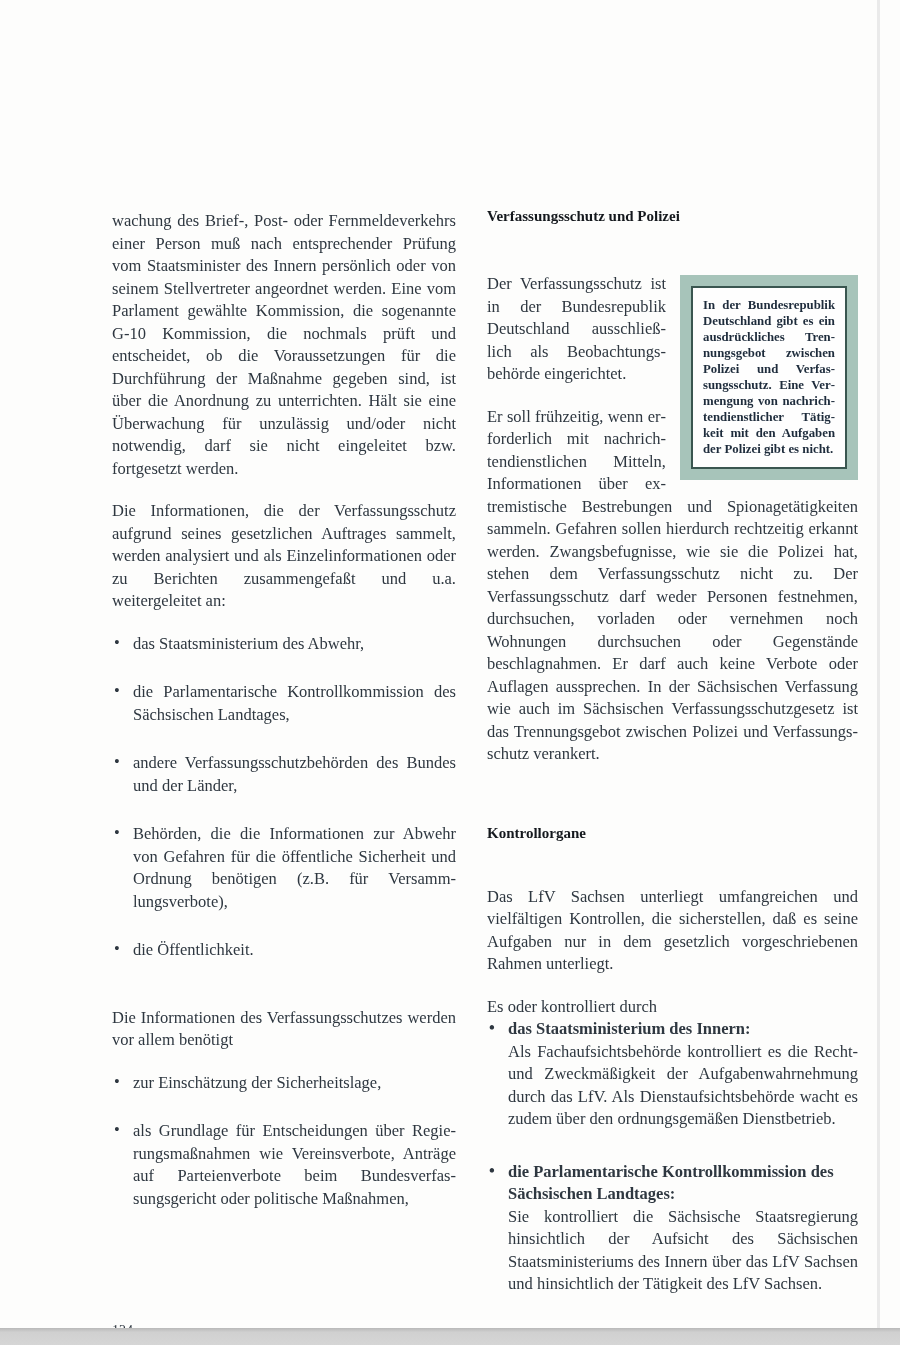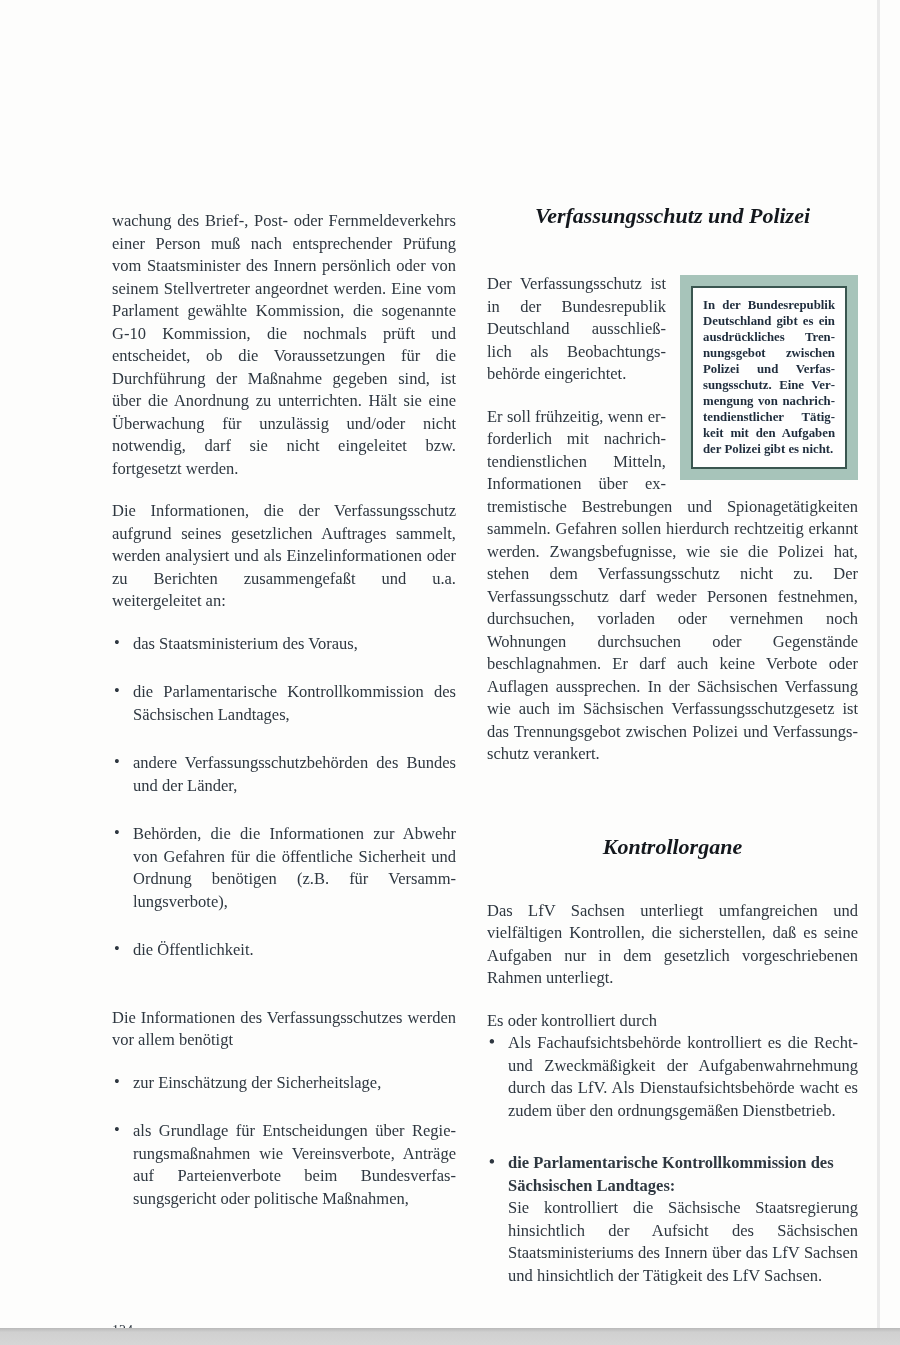--- a/index.html
+++ b/index.html
@@ -17,30 +17,28 @@
     font-size: 16.5px;
     line-height: 22.5px;
     text-align: justify;
   }
   .col-left  { left: 112px; top: 210px; width: 344px; }
   .col-right { left: 487px; top: 203px; width: 371px; }
 
   p { margin: 0 0 20px 0; }
 
   h2 {
-    font-size: 22px;
+    font-size: 15px;
     line-height: 26px;
     font-weight: bold;
-    text-align: center;
     color: var(--heading_ink, #14181d);
     margin: 0 0 44px 0;
     font-family: "Liberation Serif", "DejaVu Serif", serif;
-    font-style: italic;
   }
-  .h2-kontroll { clear: both; margin: 68px 0 40px 0; }
+  .h2-kontroll { clear: both; margin: 54px 0 40px 0; }
 
   ul.dots { list-style: none; margin: 0 0 6px 0; padding: 0; }
   ul.dots li { position: relative; padding-left: 21px; margin-bottom: 26px; }
   ul.dots li::before { content: "\2022"; position: absolute; left: 2px; top: -1px; }
   ul.dots + p.after-list { margin-top: 45px; }
 
   ul.ctrl { list-style: none; margin: 0; padding: 0; }
   ul.ctrl li { position: relative; padding-left: 21px; margin-bottom: 30px; }
   ul.ctrl li::before { content: "\2022"; position: absolute; left: 2px; top: -1px; font-weight: bold; }
   .b-title { display: block; font-weight: bold; text-align: left; }
@@ -94,21 +92,21 @@
 </head>
 <body>
 
 <div class="page">
 
   <div class="col col-left">
     <p>wachung des Brief-, Post- oder Fernmeldever­kehrs einer Person muß nach entsprechender Prüfung vom Staatsminister des Innern persön­lich oder von seinem Stellvertreter angeordnet werden. Eine vom Parlament gewählte Kommis­sion, die sogenannte G-10 Kommission, die nochmals prüft und entscheidet, ob die Voraus­setzungen für die Durchführung der Maßnahme gegeben sind, ist über die Anordnung zu unter­richten. Hält sie eine Überwachung für unzu­lässig und/oder nicht notwendig, darf sie nicht eingeleitet bzw. fortgesetzt werden.</p>
     <p>Die Informationen, die der Verfassungsschutz aufgrund seines gesetzlichen Auftrages sam­melt, werden analysiert und als Einzelinforma­tionen oder zu Berichten zusammengefaßt und u.a. weitergeleitet an:</p>
 
     <ul class="dots">
-      <li><span>das Staatsministerium des Voraus,</span></li>
+      <li><span>das Staatsministerium des Abwehr,</span></li>
       <li><span>die Parlamentarische Kontrollkommission des Sächsischen Landtages,</span></li>
       <li><span>andere Verfassungsschutzbehörden des Bun­des und der Länder,</span></li>
       <li><span>Behörden, die die Informationen zur Abwehr von Gefahren für die öffentliche Sicherheit und Ordnung benötigen (z.B. für Versamm­lungsverbote),</span></li>
       <li><span>die Öffentlichkeit.</span></li>
     </ul>
 
     <p class="after-list">Die Informationen des Verfassungsschutzes werden vor allem benötigt</p>
 
     <ul class="dots">
       <li><span>zur Einschätzung der Sicherheitslage,</span></li>
@@ -129,20 +127,21 @@
       <p>Der Verfassungsschutz ist in der Bundesrepublik Deutschland ausschließ­lich als Beobachtungs­behörde eingerichtet.</p>
       <p>Er soll frühzeitig, wenn er­forderlich mit nachrich­tendienstlichen Mitteln, Informationen über ex­tremistische Bestrebungen und Spionagetätigkeiten sammeln. Gefahren sollen hierdurch rechtzeitig erkannt werden. Zwangsbefugnisse, wie sie die Polizei hat, stehen dem Verfassungsschutz nicht zu. Der Verfassungsschutz darf weder Personen festnehmen, durchsuchen, vorladen oder ver­nehmen noch Wohnungen durchsuchen oder Gegenstände beschlagnahmen. Er darf auch keine Verbote oder Auflagen aussprechen. In der Sächsischen Verfassung wie auch im Sächsi­schen Verfassungsschutzgesetz ist das Tren­nungsgebot zwischen Polizei und Verfassungs­schutz verankert.</p>
     </div>
 
     <h2 class="h2-kontroll">Kontrollorgane</h2>
     <p>Das LfV Sachsen unterliegt umfangreichen und vielfältigen Kontrollen, die sicherstellen, daß es seine Aufgaben nur in dem gesetzlich vorge­schriebenen Rahmen unterliegt.</p>
     <p class="tight">Es oder kontrolliert durch</p>
 
     <ul class="ctrl">
       <li>
+        <span class="b-title">das Staatsministerium des Innern:</span>
         <span class="b-body">Als Fachaufsichtsbehörde kontrolliert es die Recht- und Zweckmäßigkeit der Aufgaben­wahrnehmung durch das LfV. Als Dienstaufsichtsbehörde wacht es zudem über den ordnungsgemäßen Dienstbetrieb.</span>
       </li>
       <li>
         <span class="b-title">die Parlamentarische Kontrollkommission des Sächsischen Landtages:</span>
         <span class="b-body">Sie kontrolliert die Sächsische Staatsregie­rung hinsichtlich der Aufsicht des Sächsi­schen Staatsministeriums des Innern über das LfV Sachsen und hinsichtlich der Tätigkeit des LfV Sachsen.</span>
       </li>
     </ul>
   </div>
 
   <div class="pagenum">124</div>

